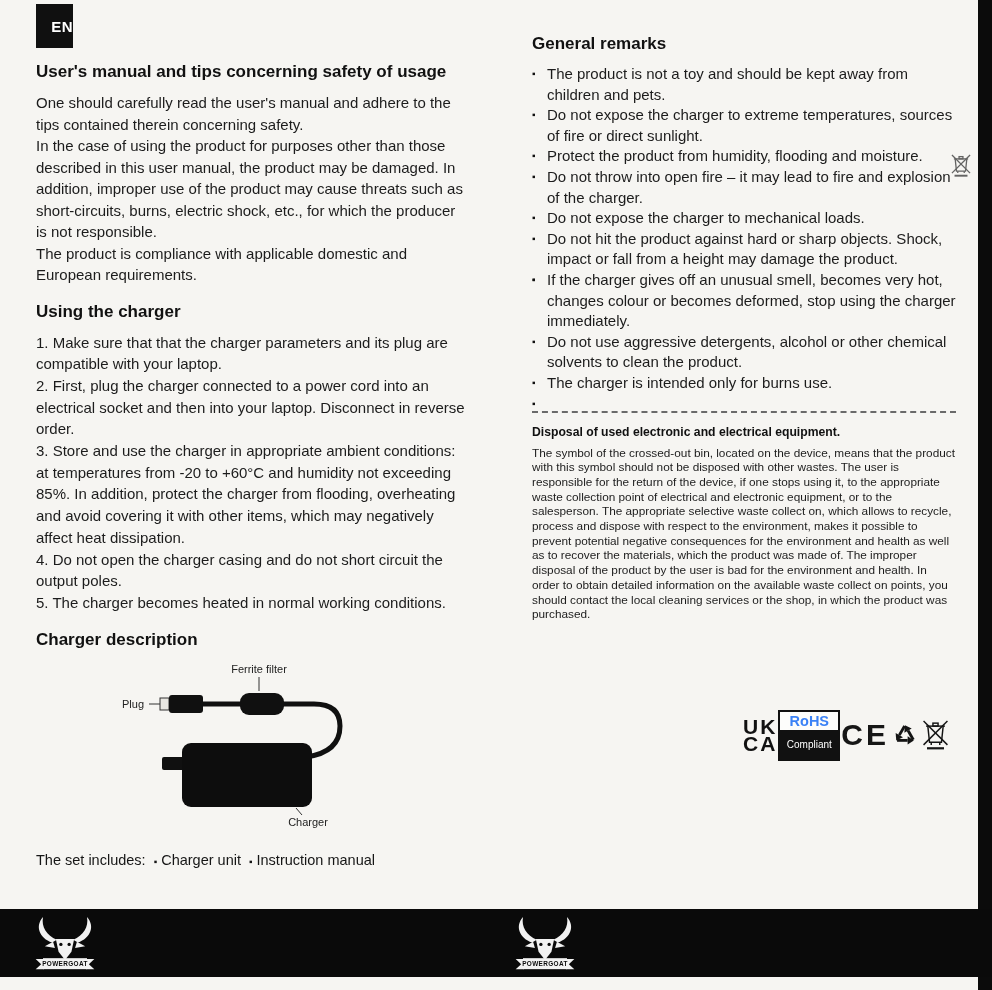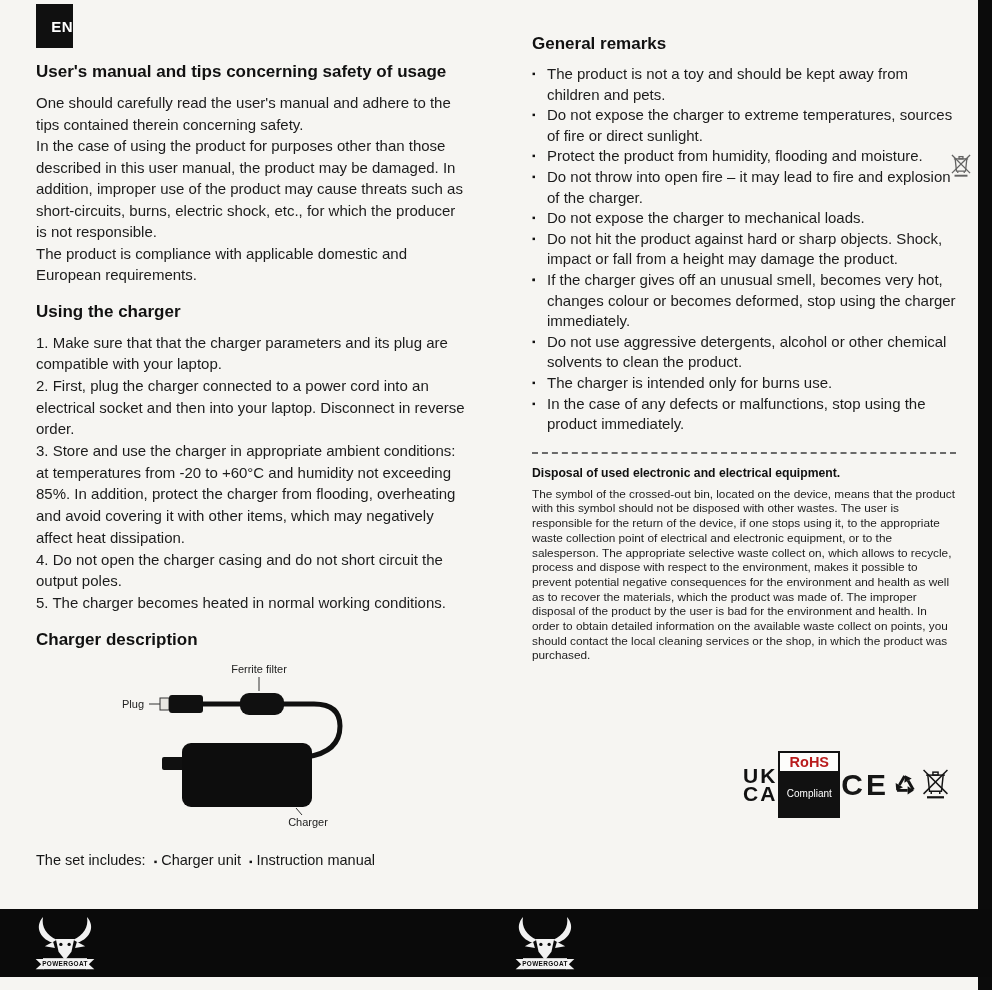--- a/index.html
+++ b/index.html
@@ -34,22 +34,22 @@
   }
   .divider { border:none; border-top:2px dashed #6a6a6a; margin:17px 0 12px 0; }
   .disposal h3 { font-size:12.2px; font-weight:bold; color:#111; margin:0 0 7px 0; }
   .disposal p { font-size:11.8px; line-height:14.7px; }
   .marks {
     display:flex; align-items:center; justify-content:flex-end;
     gap:1px; margin-top:88px; padding-right:6px;
   }
   .ukca { font-weight:bold; font-size:21px; line-height:17.5px; letter-spacing:2px; color:#111; }
   .rohs { border:2px solid #111; text-align:center; min-width:62px; background:#fdfdfb; }
-  .rohs .name { font-size:14.5px; font-weight:bold; color:#b91c1c; padding:0 3px; line-height:18px; }
-  .rohs .sub  { background:#111; color:#fff; font-size:10px; line-height:13px; padding:16px 3px; }
+  .rohs .name { font-size:14.5px; font-weight:bold; color:#3b82f6; padding:0 3px; line-height:18px; }
+  .rohs .sub  { background:#111; color:#fff; font-size:10px; line-height:13px; padding:8px 3px; }
   .ce { font-size:30px; font-weight:bold; letter-spacing:3px; color:#161616; }
   .diagram { margin:6px 0 0 0; display:block; }
   .set-line { margin-top:20px; font-size:14.5px; color:#161616; }
   .set-line .lbl { font-weight:normal; }
   .set-line .sq { font-size:10px; padding:0 4px 0 8px; }
   .margin-bin { position:absolute; right:20px; top:152px; opacity:0.85; }
   .footer {
     position:absolute; left:0; bottom:13px; width:992px; height:68px;
     background:#0a0a0a;
   }
@@ -136,21 +136,21 @@
     <li><span class="sq">▪</span><span>The product is not a toy and should be kept away from children and pets.</span></li>
     <li><span class="sq">▪</span><span>Do not expose the charger to extreme temperatures, sources of fire or direct sunlight.</span></li>
     <li><span class="sq">▪</span><span>Protect the product from humidity, flooding and moisture.</span></li>
     <li><span class="sq">▪</span><span>Do not throw into open fire – it may lead to fire and explosion of the charger.</span></li>
     <li><span class="sq">▪</span><span>Do not expose the charger to mechanical loads.</span></li>
     <li><span class="sq">▪</span><span>Do not hit the product against hard or sharp objects. Shock, impact or fall from a height may damage the product.</span></li>
     <li><span class="sq">▪</span></li>
     <li><span class="sq">▪</span><span>If the charger gives off an unusual smell, becomes very hot, changes colour or becomes deformed, stop using the charger immediately.</span></li>
     <li><span class="sq">▪</span><span>Do not use aggressive detergents, alcohol or other chemical solvents to clean the product.</span></li>
     <li><span class="sq">▪</span><span>The charger is intended only for burns use.</span></li>
-    <li><span class="sq">▪</span><span>In the case of any defects or malfunctions, stop using the product immediately.</span></li>
+    <li><span class="sq">▪</span></li>
   </ul>
 
   <hr class="divider">
 
   <div class="disposal">
     <h3>Disposal of used electronic and electrical equipment.</h3>
     <p>The symbol of the crossed-out bin, located on the device, means that the product with this symbol should not be disposed with other wastes. The user is responsible for the return of the device, if one stops using it, to the appropriate waste collection point of electrical and electronic equipment, or to the salesperson. The appropriate selective waste collect on, which allows to recycle, process and dispose with respect to the environment, makes it possible to prevent potential negative consequences for the environment and health as well as to recover the materials, which the product was made of. The improper disposal of the product by the user is bad for the environment and health. In order to obtain detailed information on the available waste collect on points, you should contact the local cleaning services or the shop, in which the product was purchased.</p>
   </div>
 
   <div class="marks">

